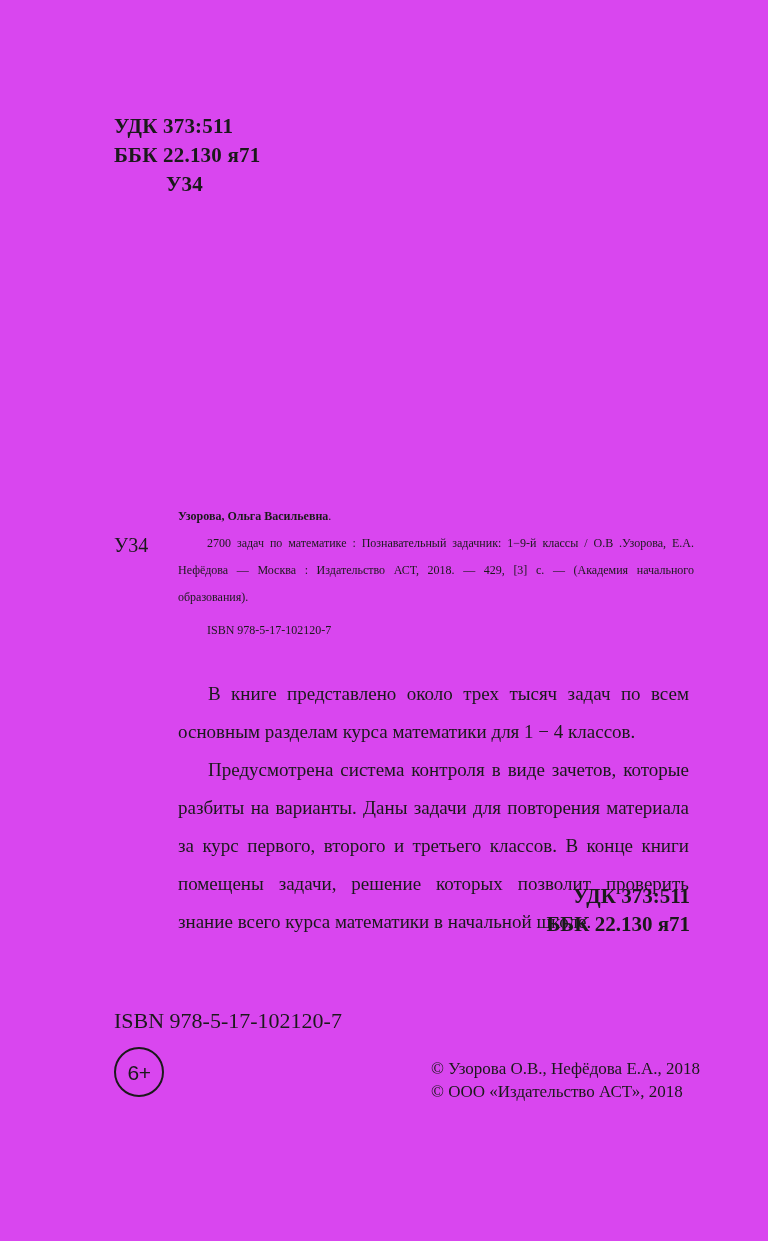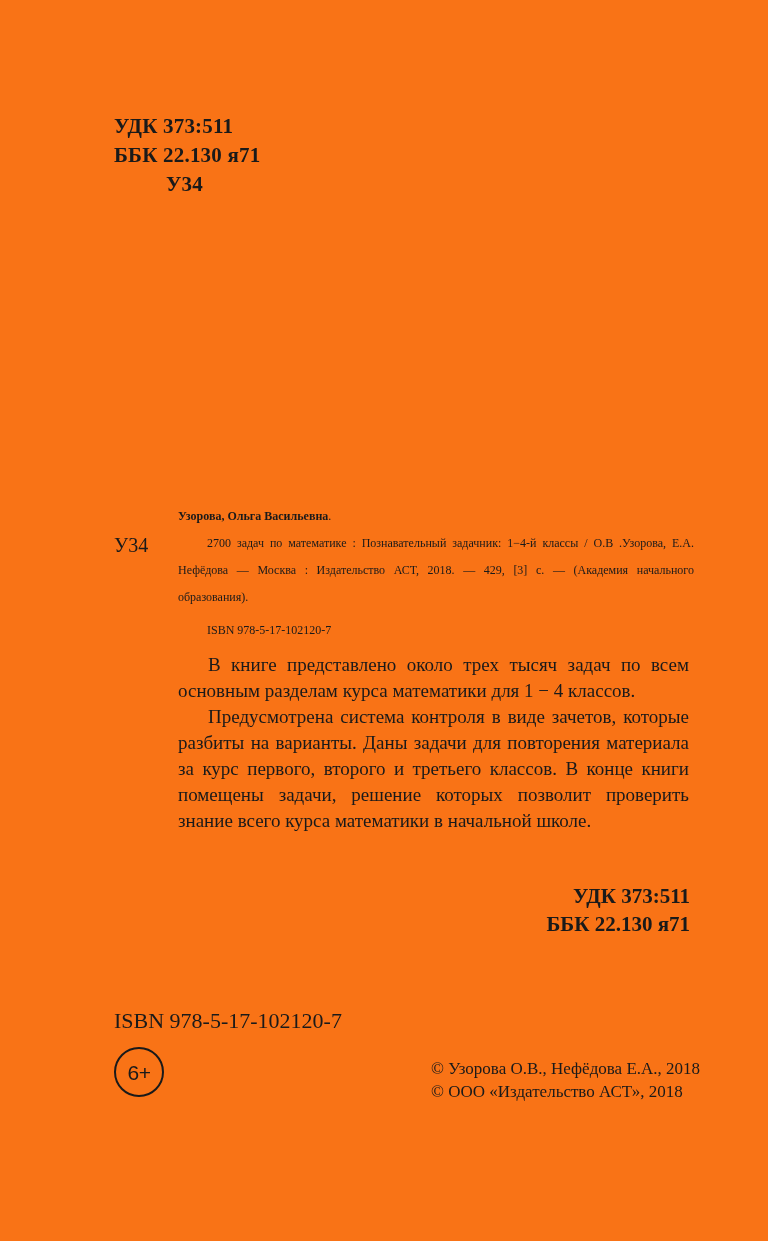--- a/index.html
+++ b/index.html
@@ -4,21 +4,21 @@
 <style>
   html, body {
     margin: 0;
     padding: 0;
     background: #ffffff;
   }
   .page {
     position: relative;
     width: 768px;
     height: 1241px;
-    background: #f97316;
+    background: #d946ef;
     color: #1a1a1a;
     font-family: "Liberation Serif", "DejaVu Serif", serif;
     overflow: hidden;
   }
 
   
   .udk-top {
     position: absolute;
     left: 114px;
     top: 112px;
@@ -68,24 +68,24 @@
     display: block;
     margin-top: 6px;
     text-indent: 29px;
     white-space: nowrap;
   }
 
   
   .annotation {
     position: absolute;
     left: 178px;
-    top: 652px;
+    top: 675px;
     width: 511px;
     font-size: 19px;
-    line-height: 26px;
+    line-height: 38px;
   }
   .annotation p {
     margin: 0;
     text-indent: 30px;
     text-align: justify;
     text-align-last: left;
   }
 
   
   .udk-bottom {
@@ -149,21 +149,21 @@
   <div class="udk-top">
     <span class="code-line">УДК 373:511</span>
     <span class="code-line">ББК 22.130 я71</span>
     <span class="code-line indented">У34</span>
   </div>
 
   <div class="record">
     <span class="record-mark">У34</span>
     <div class="record-body">
       <span class="record-author"><span>Узорова, Ольга Васильевна</span><span class="trail">.</span></span>
-      <span class="record-desc">2700 задач по математике : Познавательный задачник: 1−4-й классы / О.В .Узорова, Е.А. Нефёдова — Москва : Издательство АСТ, 2018. — 429, [3] с. — (Академия начального образования).</span>
+      <span class="record-desc">2700 задач по математике : Познавательный задачник: 1−9-й классы / О.В .Узорова, Е.А. Нефёдова — Москва : Издательство АСТ, 2018. — 429, [3] с. — (Академия начального образования).</span>
       <span class="record-isbn">ISBN 978-5-17-102120-7</span>
     </div>
   </div>
 
   <div class="annotation">
     <p>В книге представлено около трех тысяч задач по всем основным разделам курса математики для 1 − 4 классов.</p>
     <p>Предусмотрена система контроля в виде зачетов, которые разбиты на варианты. Даны задачи для повторения материала за курс первого, второго и третьего классов. В конце книги помещены задачи, решение которых позволит проверить знание всего курса математики в начальной школе.</p>
   </div>
 
   <div class="udk-bottom">

